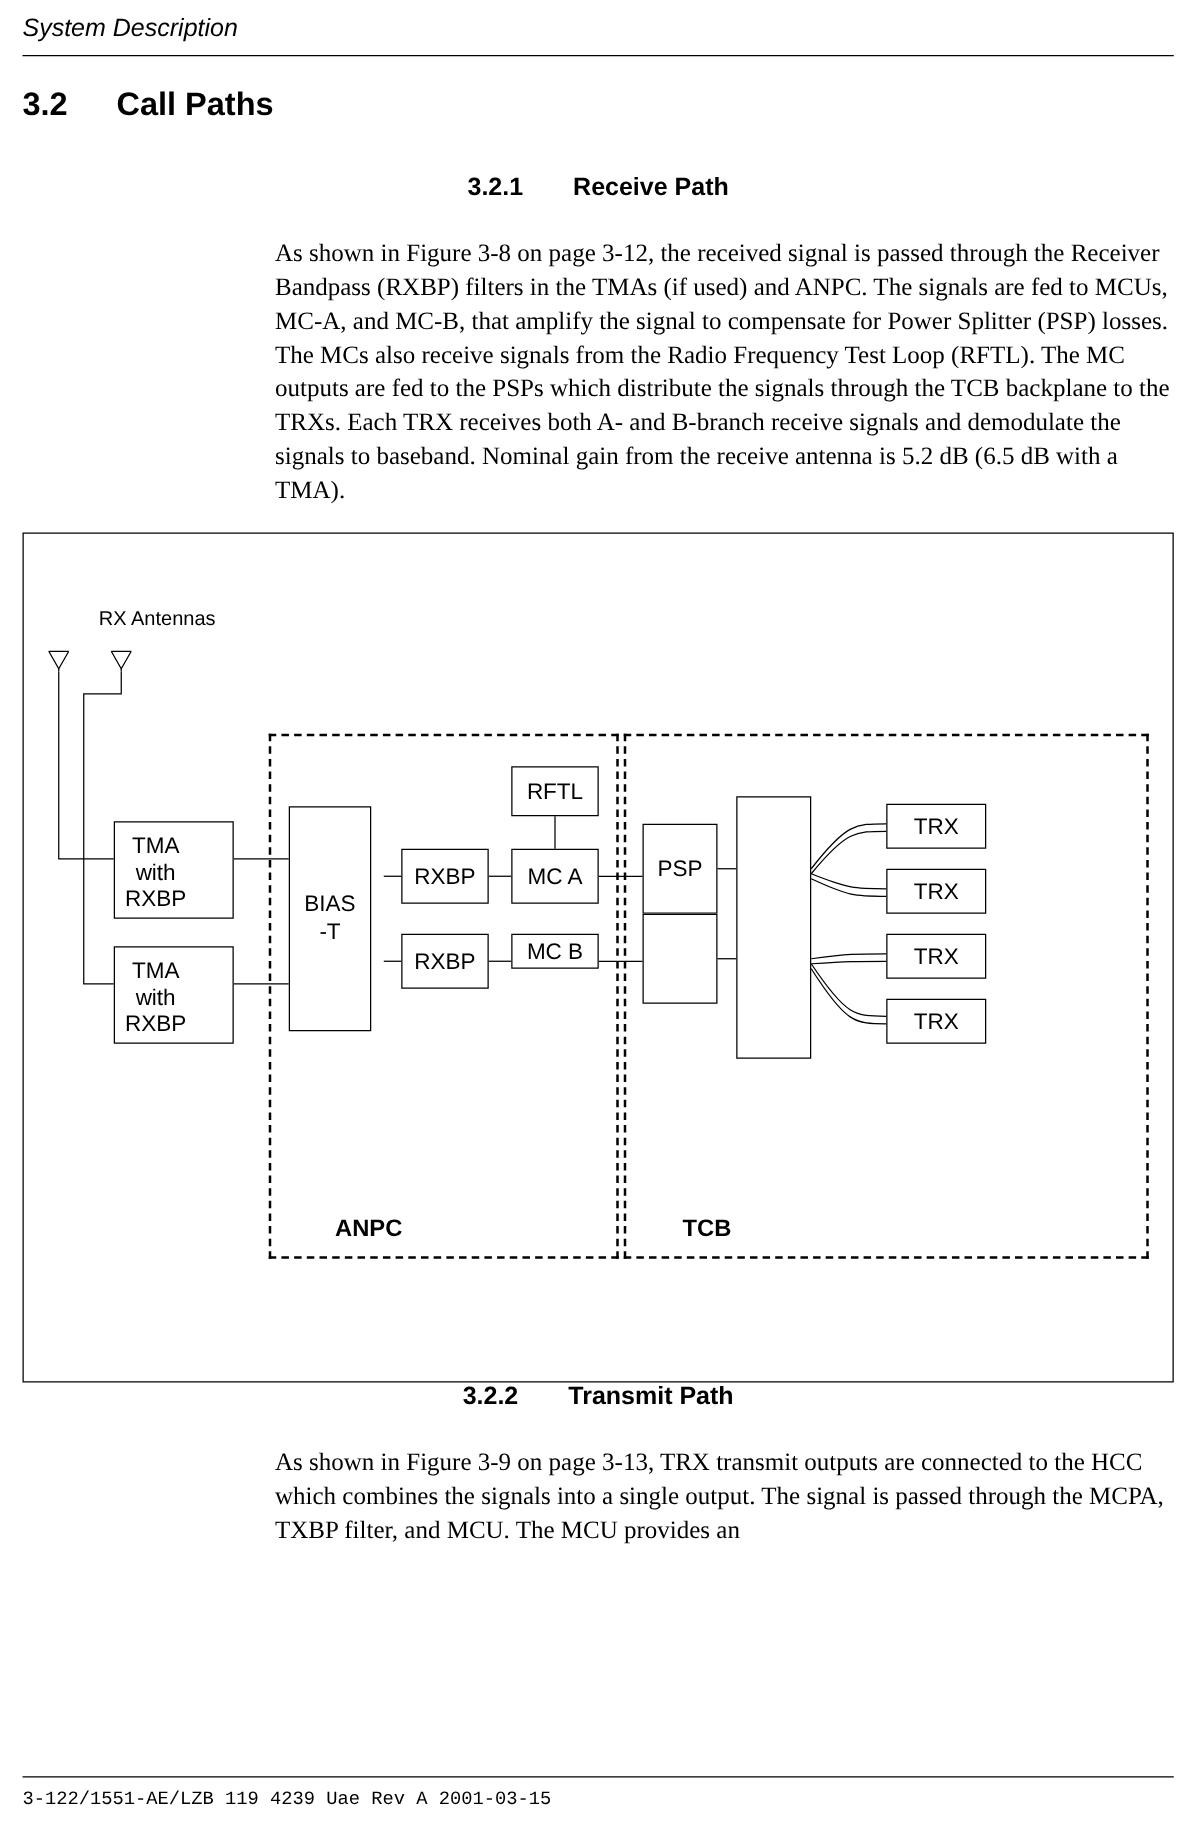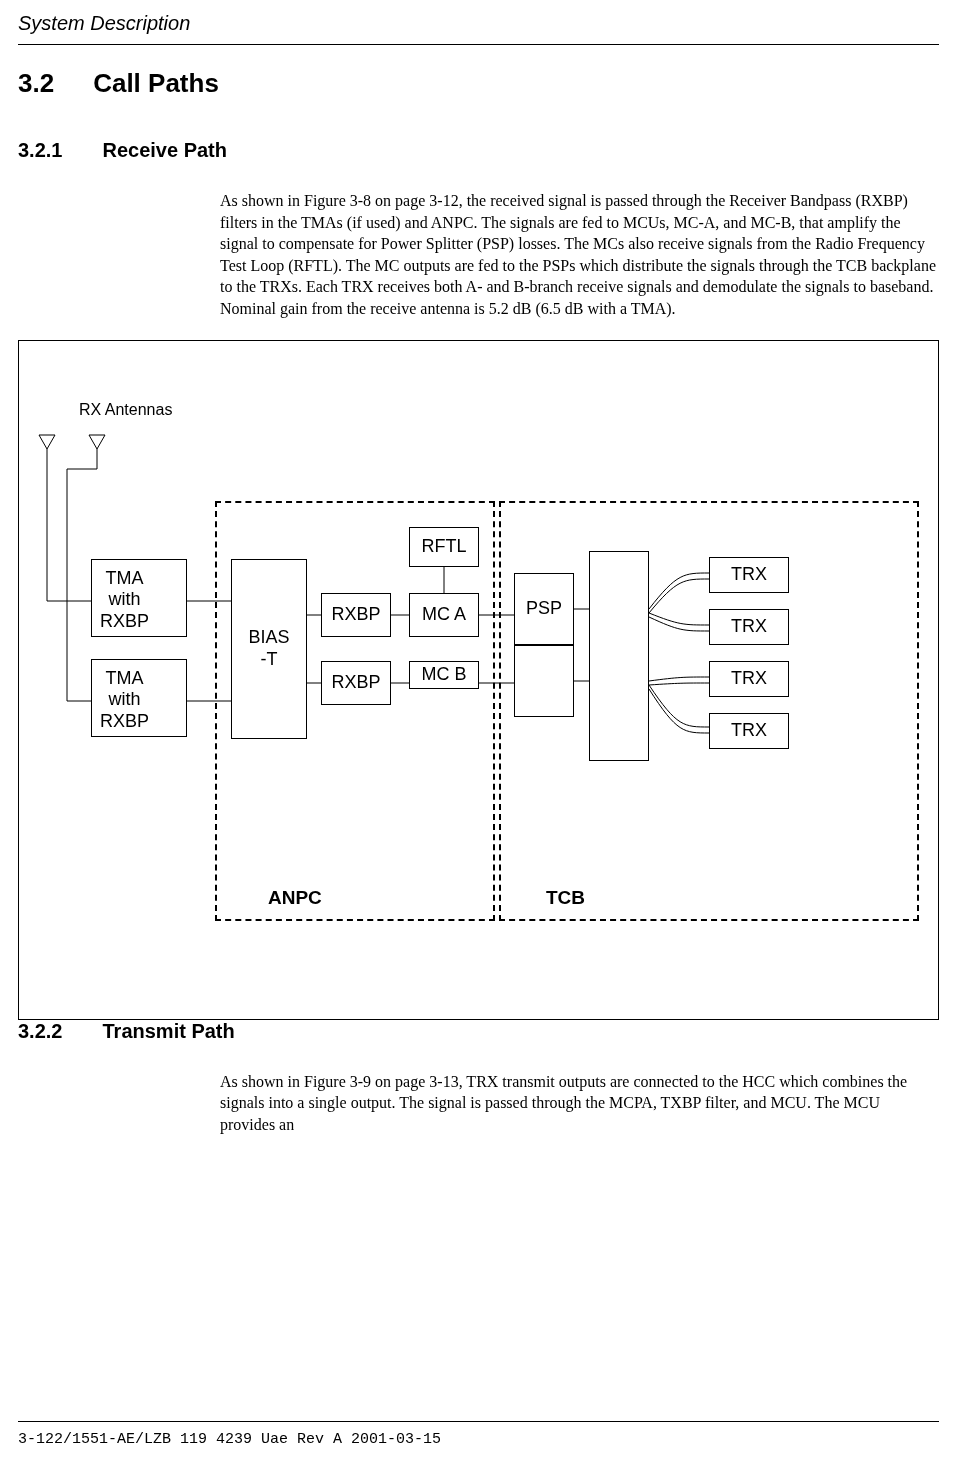--- a/index.html
+++ b/index.html
@@ -47,24 +47,25 @@
       margin-bottom: 40px;
     }
     .h3-row {
       display: flex;
       align-items: baseline;
       gap: 40px;
       font-family: Arial, Helvetica, sans-serif;
       font-weight: bold;
       font-size: 20px;
       margin-bottom: 28px;
+      justify-content: center;
     }
     .body-para {
       margin-left: 202px;
-      font-size: 16px;
+      font-size: 20px;
       line-height: 1.35;
       margin-bottom: 20px;
       text-align: left;
     }
     .figure-box {
       border: 1px solid #000;
       width: 100%;
       height: 680px;
       position: relative;
       margin-top: 10px;
@@ -149,20 +150,21 @@
       align-items: center;
       justify-content: center;
       text-align: center;
       padding: 4px;
     }
     .tma-blk {
       justify-content: flex-start;
       align-items: flex-start;
       padding-left: 8px;
       padding-top: 8px;
+      margin-top: 12px;
     }
     svg.diagram-lines {
       position: absolute;
       inset: 0;
       width: 100%;
       height: 100%;
       pointer-events: none;
     }
   </style>
 </head>
@@ -206,21 +208,21 @@
         <span class="group-label tcb-label">TCB</span>
       </div>
 
       <div class="blk tma-blk" style="top:218px; left:72px; width:96px; height:78px; white-space:pre-line; line-height:1.2;">TMA
 with
 RXBP</div>
       <div class="blk tma-blk" style="top:318px; left:72px; width:96px; height:78px; white-space:pre-line; line-height:1.2;">TMA
 with
 RXBP</div>
 
-      <div class="blk" style="top:218px; left:212px; width:76px; height:180px; white-space:pre-line; line-height:1.2; font-size:18px; align-items:center;">BIAS
+      <div class="blk" style="top:218px; left:212px; width:66px; height:180px; white-space:pre-line; line-height:1.2; font-size:18px; align-items:center;">BIAS
 -T</div>
 
       <div class="blk" style="top:252px; left:302px; width:70px; height:44px;">RXBP</div>
       <div class="blk" style="top:320px; left:302px; width:70px; height:44px;">RXBP</div>
 
       <div class="blk" style="top:186px; left:390px; width:70px; height:40px;">RFTL</div>
 
       <div class="blk" style="top:252px; left:390px; width:70px; height:44px;">MC A</div>
       <div class="blk" style="top:320px; left:390px; width:70px; height:28px;">MC B</div>
 

